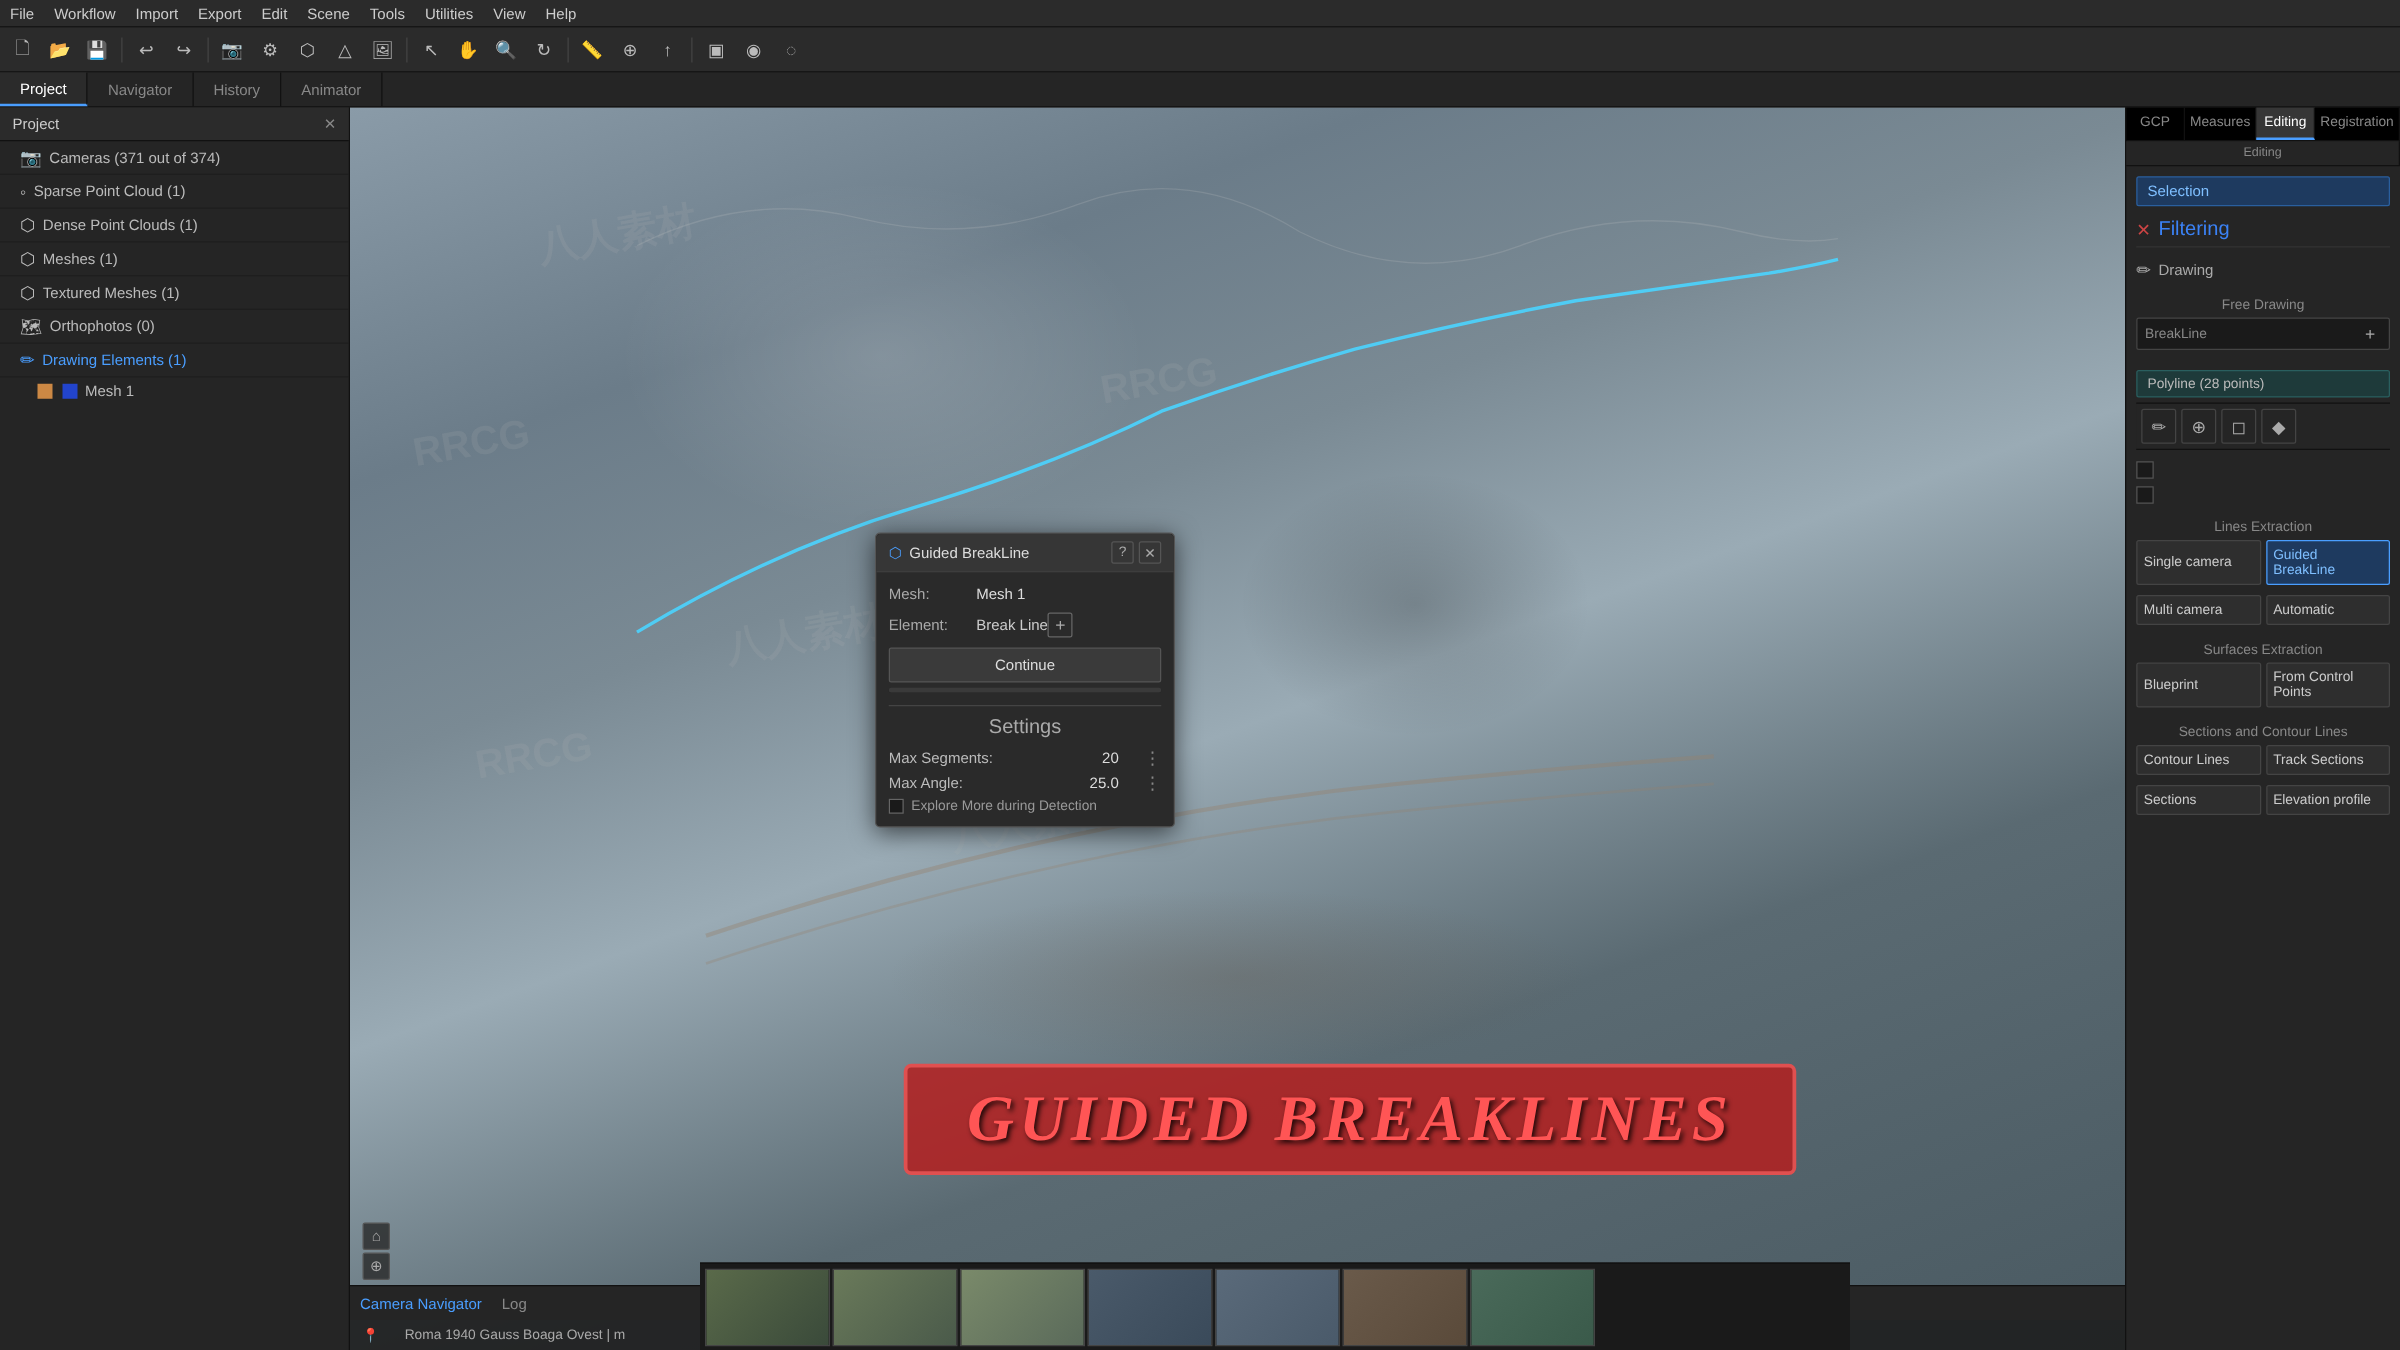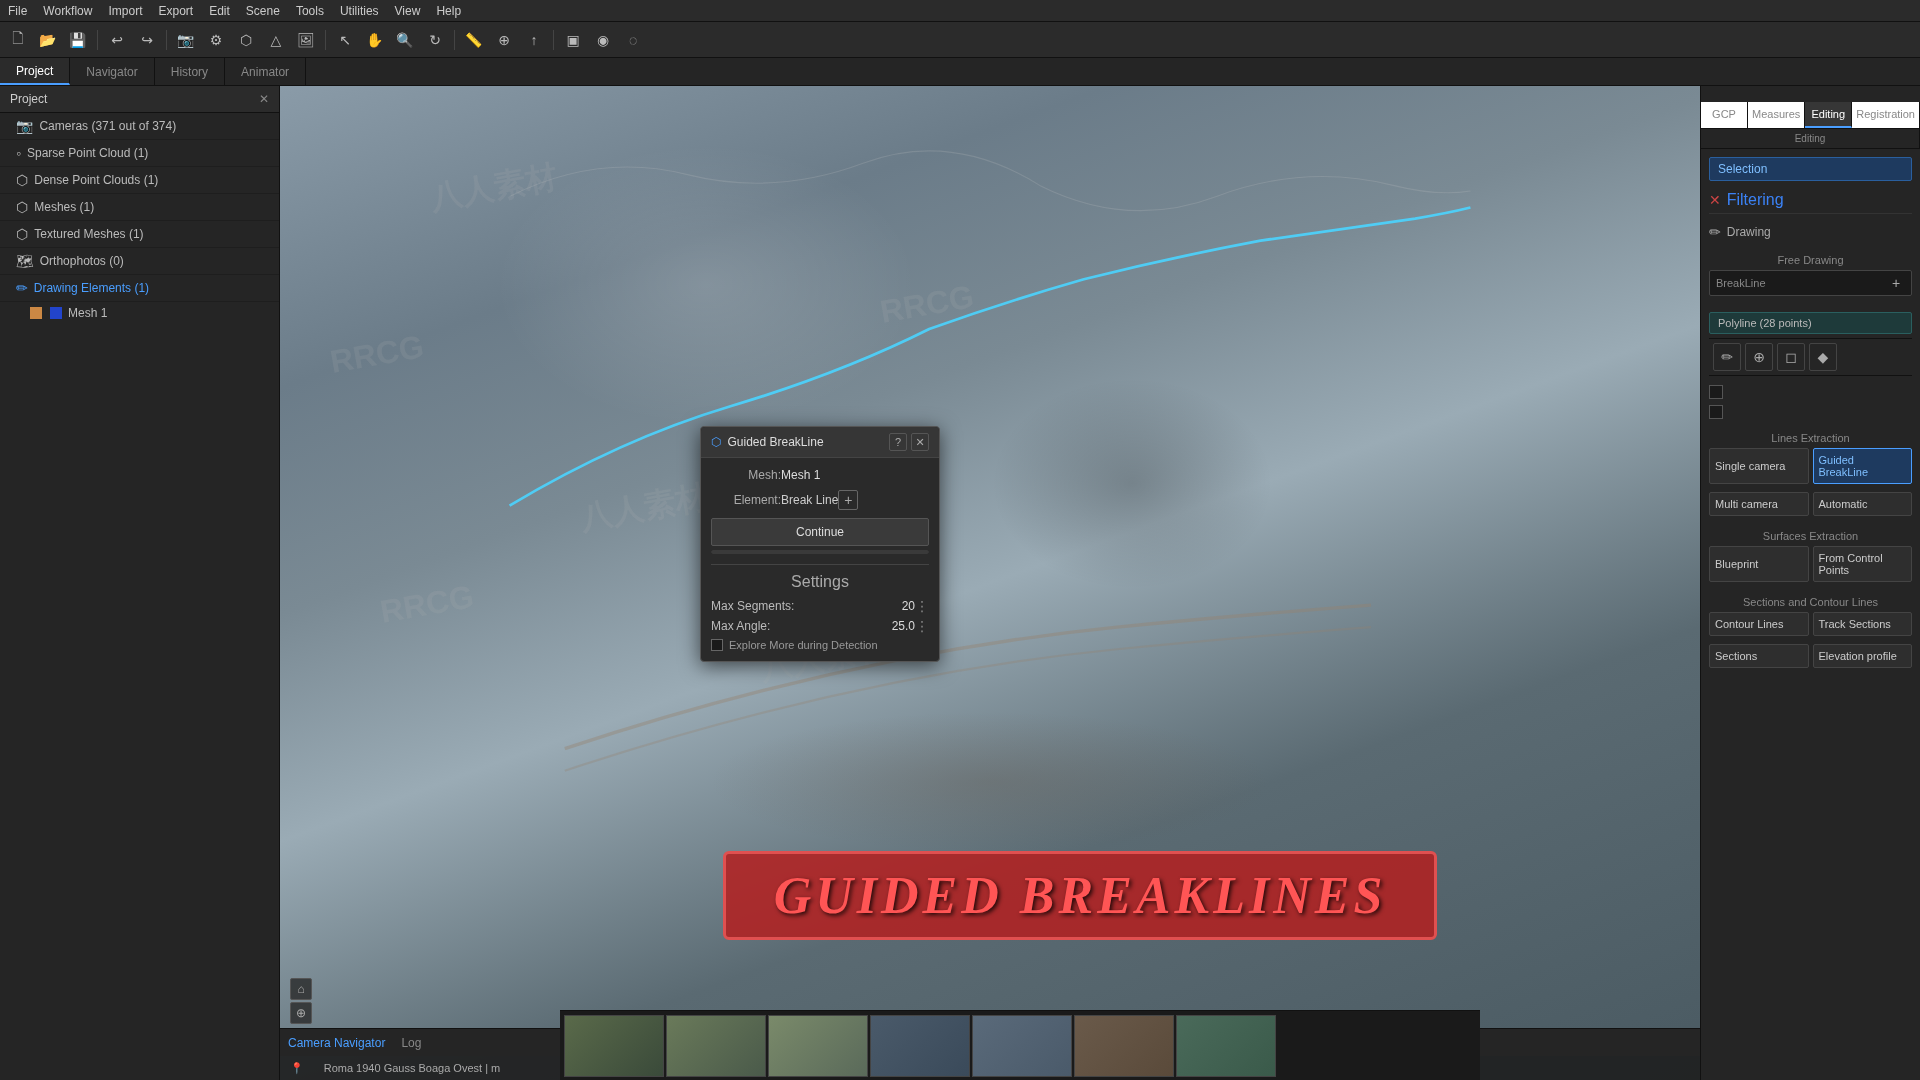--- a/index.html
+++ b/index.html
@@ -216,21 +216,21 @@
       display: flex; align-items: center; justify-content: center;
       border-radius: 2px;
     }
     .dialog-body { padding: 10px; }
     .dialog-row {
       display: flex;
       align-items: center;
       margin-bottom: 8px;
       font-size: 12px;
     }
-    .dialog-label { color: #aaa; width: 70px; text-align: right; }
+    .dialog-label { color: #aaa; width: 70px; }
     .dialog-value { color: #ddd; flex: 1; }
     .dialog-value-with-btn {
       flex: 1;
       display: flex;
       align-items: center;
       justify-content: flex-start;
     }
     .add-btn {
       width: 20px; height: 20px;
       background: transparent;
@@ -270,21 +270,21 @@
       display: flex;
       align-items: center;
       justify-content: space-between;
       margin-bottom: 6px;
       font-size: 12px;
       color: #bbb;
     }
     .setting-value {
       display: flex;
       align-items: center;
-      gap: 0;
+      gap: 20px;
     }
     .setting-num { color: #ddd; min-width: 36px; text-align: right; }
     .stepper-btn {
       width: 14px; height: 14px;
       background: transparent;
       border: none;
       color: #888;
       cursor: pointer;
       font-size: 14px;
       display: flex; align-items: center; justify-content: center;
@@ -331,23 +331,22 @@
     
     #right-panel {
       width: 220px;
       background: #252525;
       border-left: 1px solid #111;
       display: flex;
       flex-direction: column;
     }
     #right-top-tabs {
       display: flex;
-      background: #ffffff;
+      background: #000000;
       border-bottom: 1px solid #111;
-      margin-top: 16px;
     }
     .right-tab {
       flex: 1;
       padding: 6px 4px;
       text-align: center;
       font-size: 11px;
       color: #888;
       cursor: pointer;
       border-right: 1px solid #111;
     }

